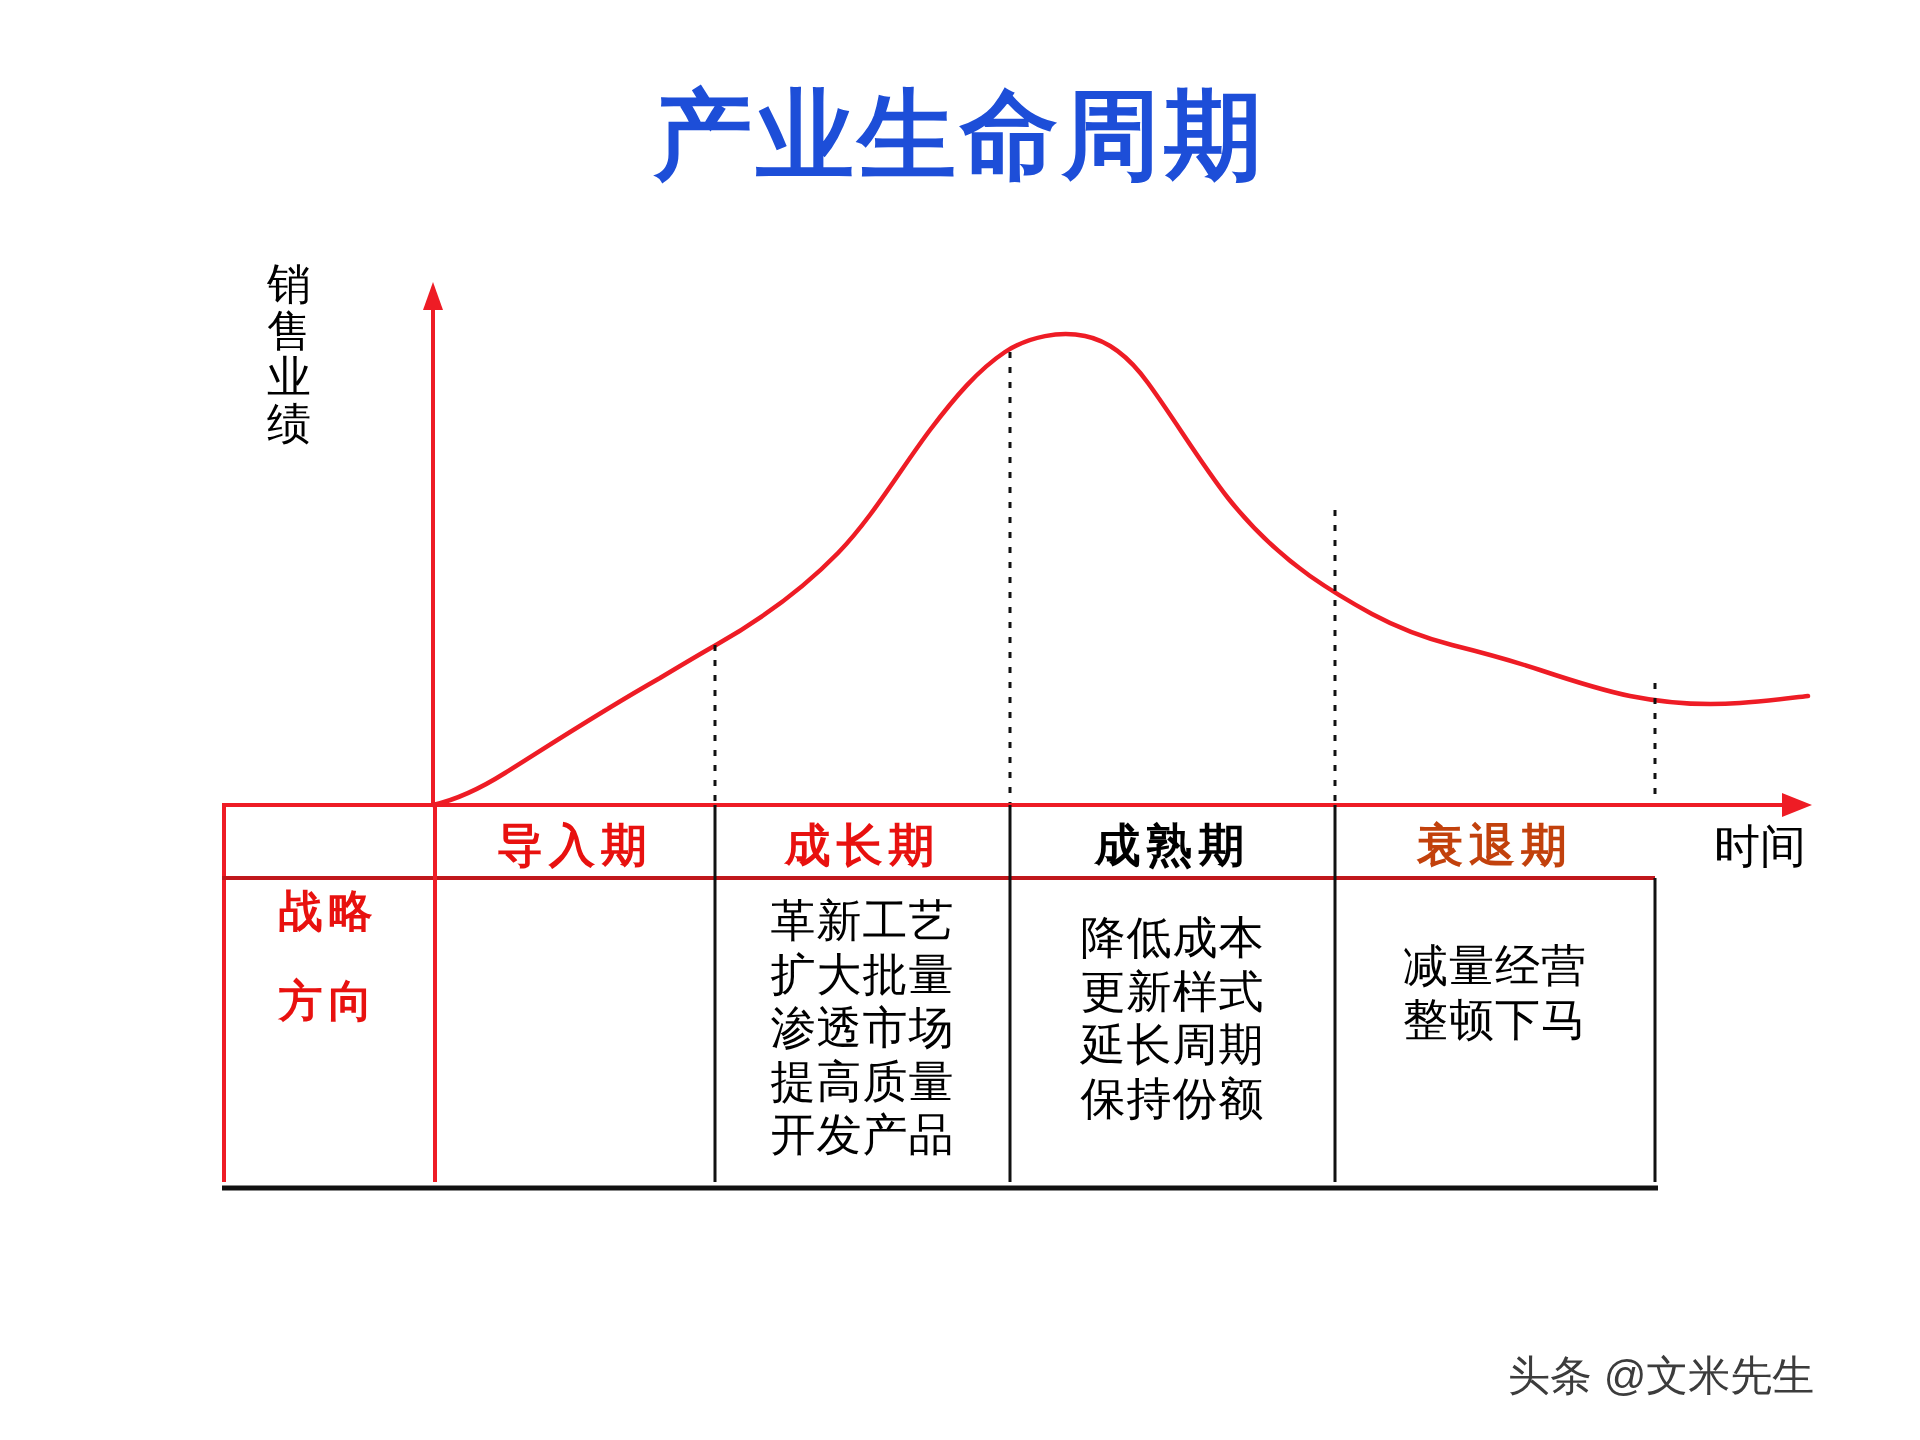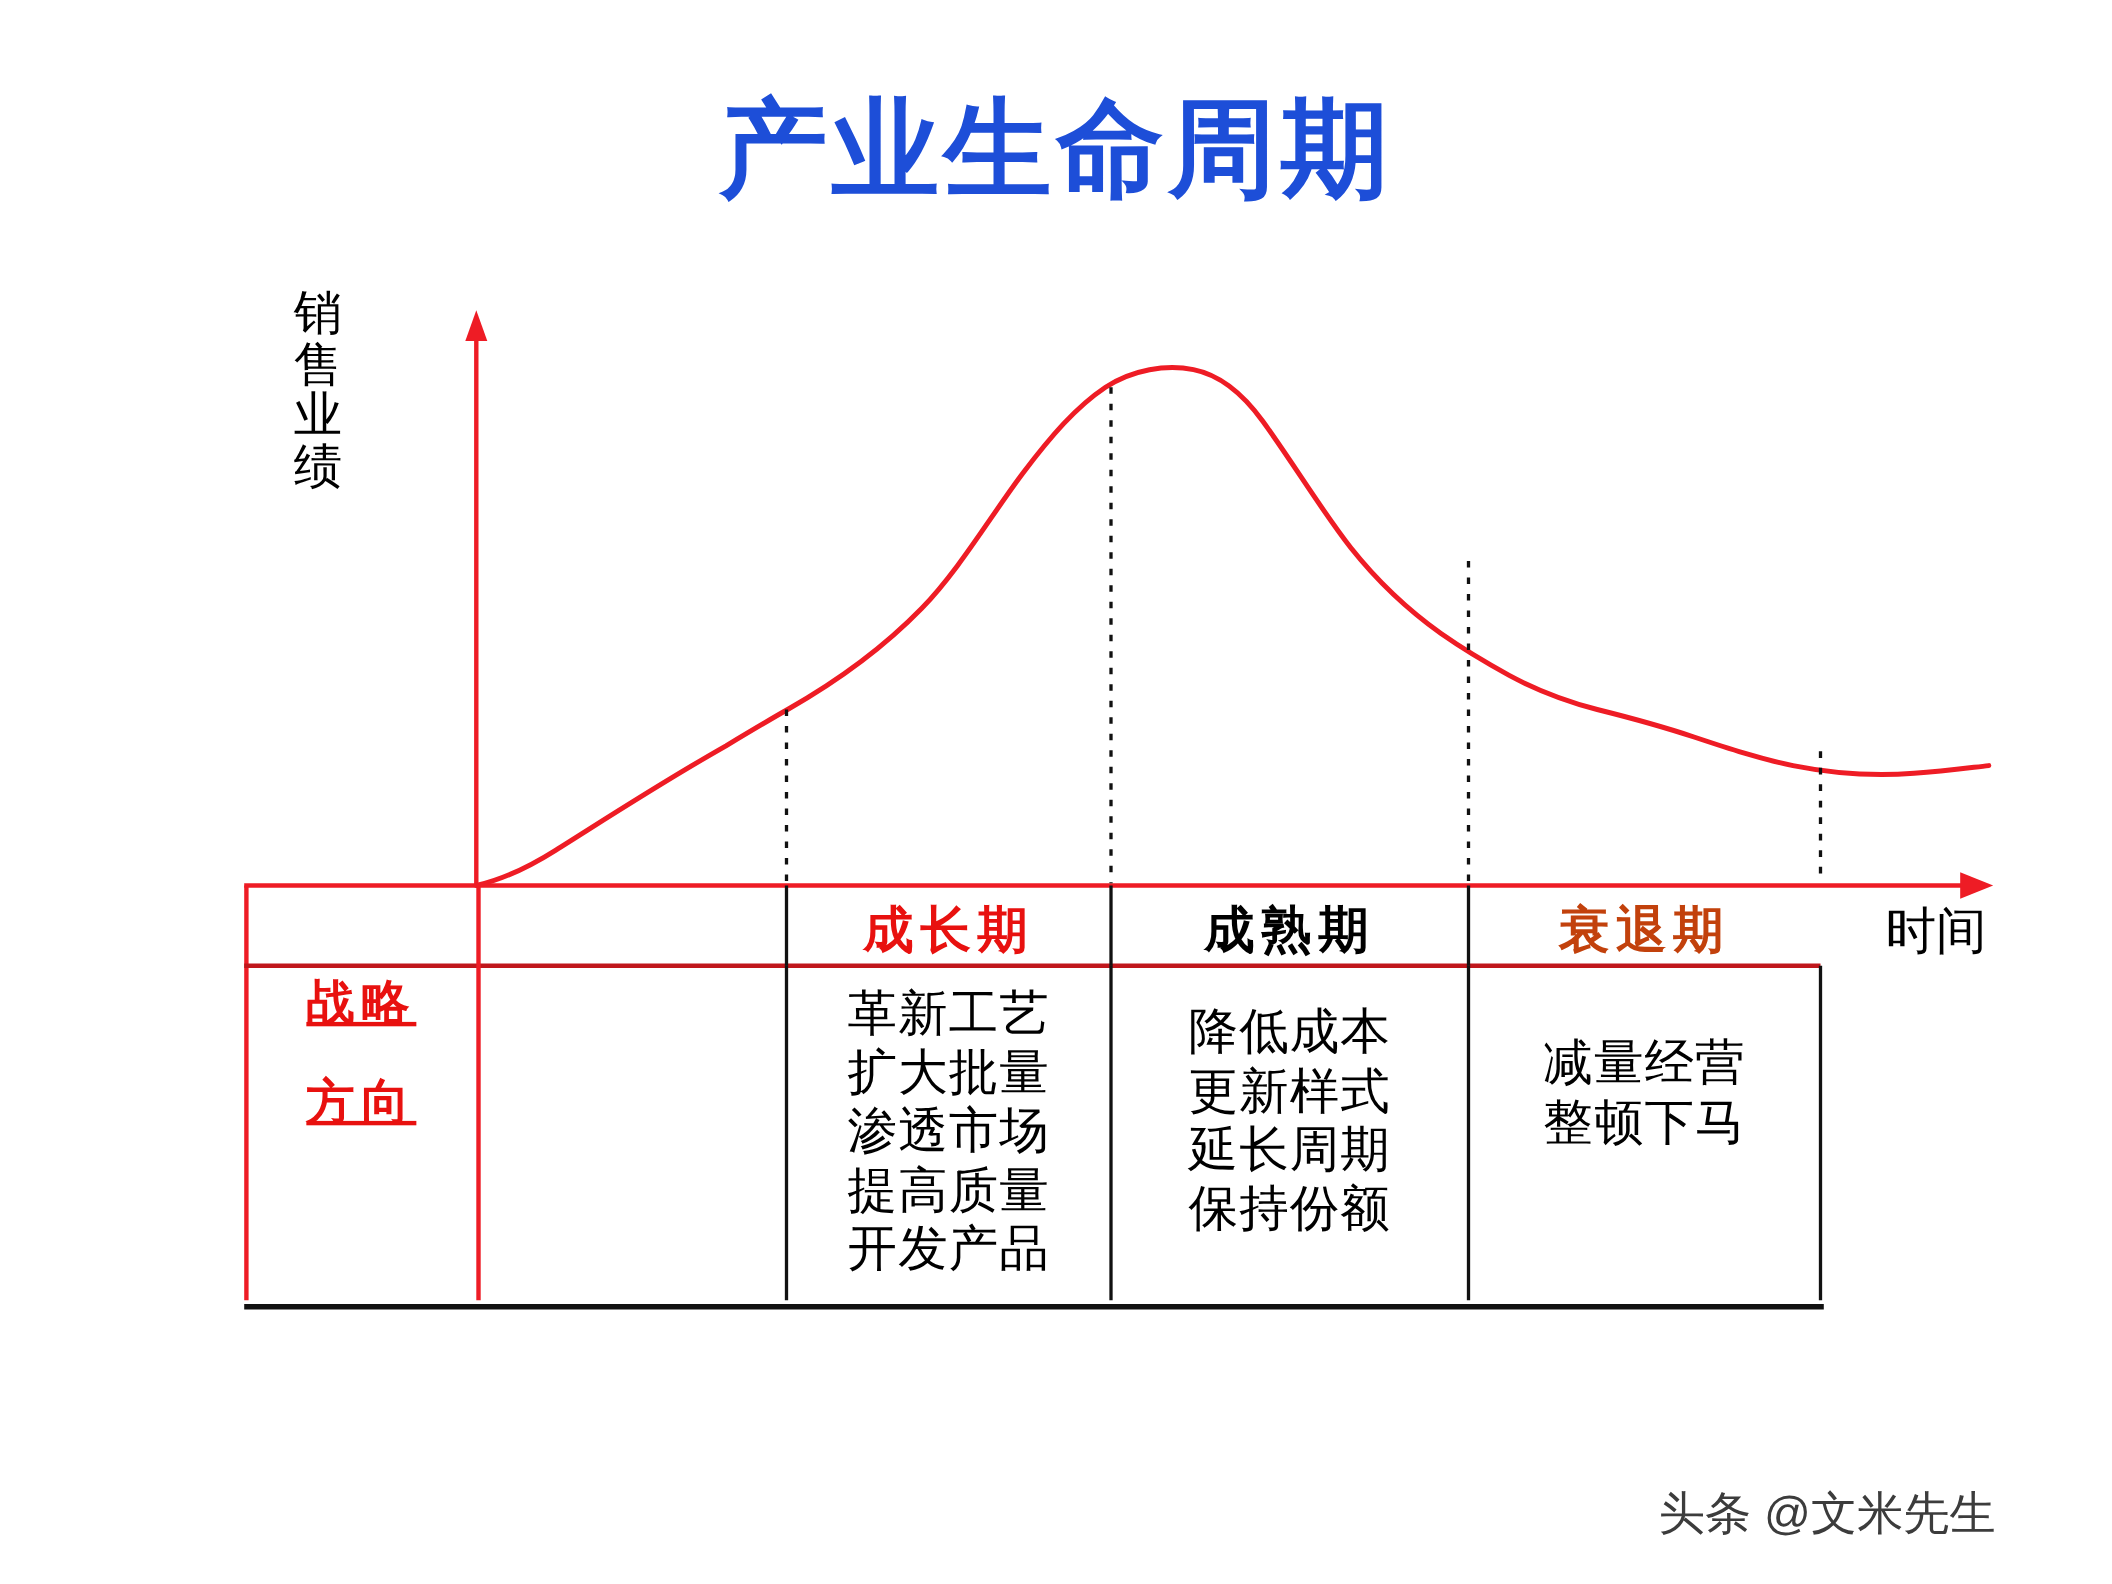--- a/index.html
+++ b/index.html
@@ -64,21 +64,21 @@
   .strategy-head{
     position:absolute;
     left:222px;top:890px;width:213px;
     text-align:center;
     font-size:44px;
     font-weight:bold;
     color:#e8110f;
     line-height:1.0;
     letter-spacing:6px;
   }
-  .strategy-head span{display:block;text-decoration:underline;}
+  .strategy-head span{display:block;}
   .strategy-head span.gap{margin-top:46px;}
 
   .strategy-cell{
     position:absolute;
     text-align:center;
     font-size:45px;
     line-height:1.19;
     color:#000;
     letter-spacing:1px;
     white-space:nowrap;
@@ -153,20 +153,21 @@
 
   <div class="ylabel">
     <span>销</span>
     <span>售</span>
     <span>业</span>
     <span>绩</span>
   </div>
 
   <div class="xlabel">时间</div>
 
+  <div class="stage-head" style="left: 435px; width: 280px; color: rgb(232, 17, 15);">导入期</div>
   <div class="stage-head" style="left: 715px; width: 295px; color: rgb(232, 17, 15);">成长期</div>
   <div class="stage-head" style="left: 1010px; width: 325px; color: #000000;">成熟期</div>
   <div class="stage-head" style="left: 1335px; width: 320px; color: #c2410c;">衰退期</div>
 
   <div class="strategy-head" style="color: rgb(232, 17, 15);">
     <span>战略</span>
     <span class="gap">方向</span>
   </div>
 
 

